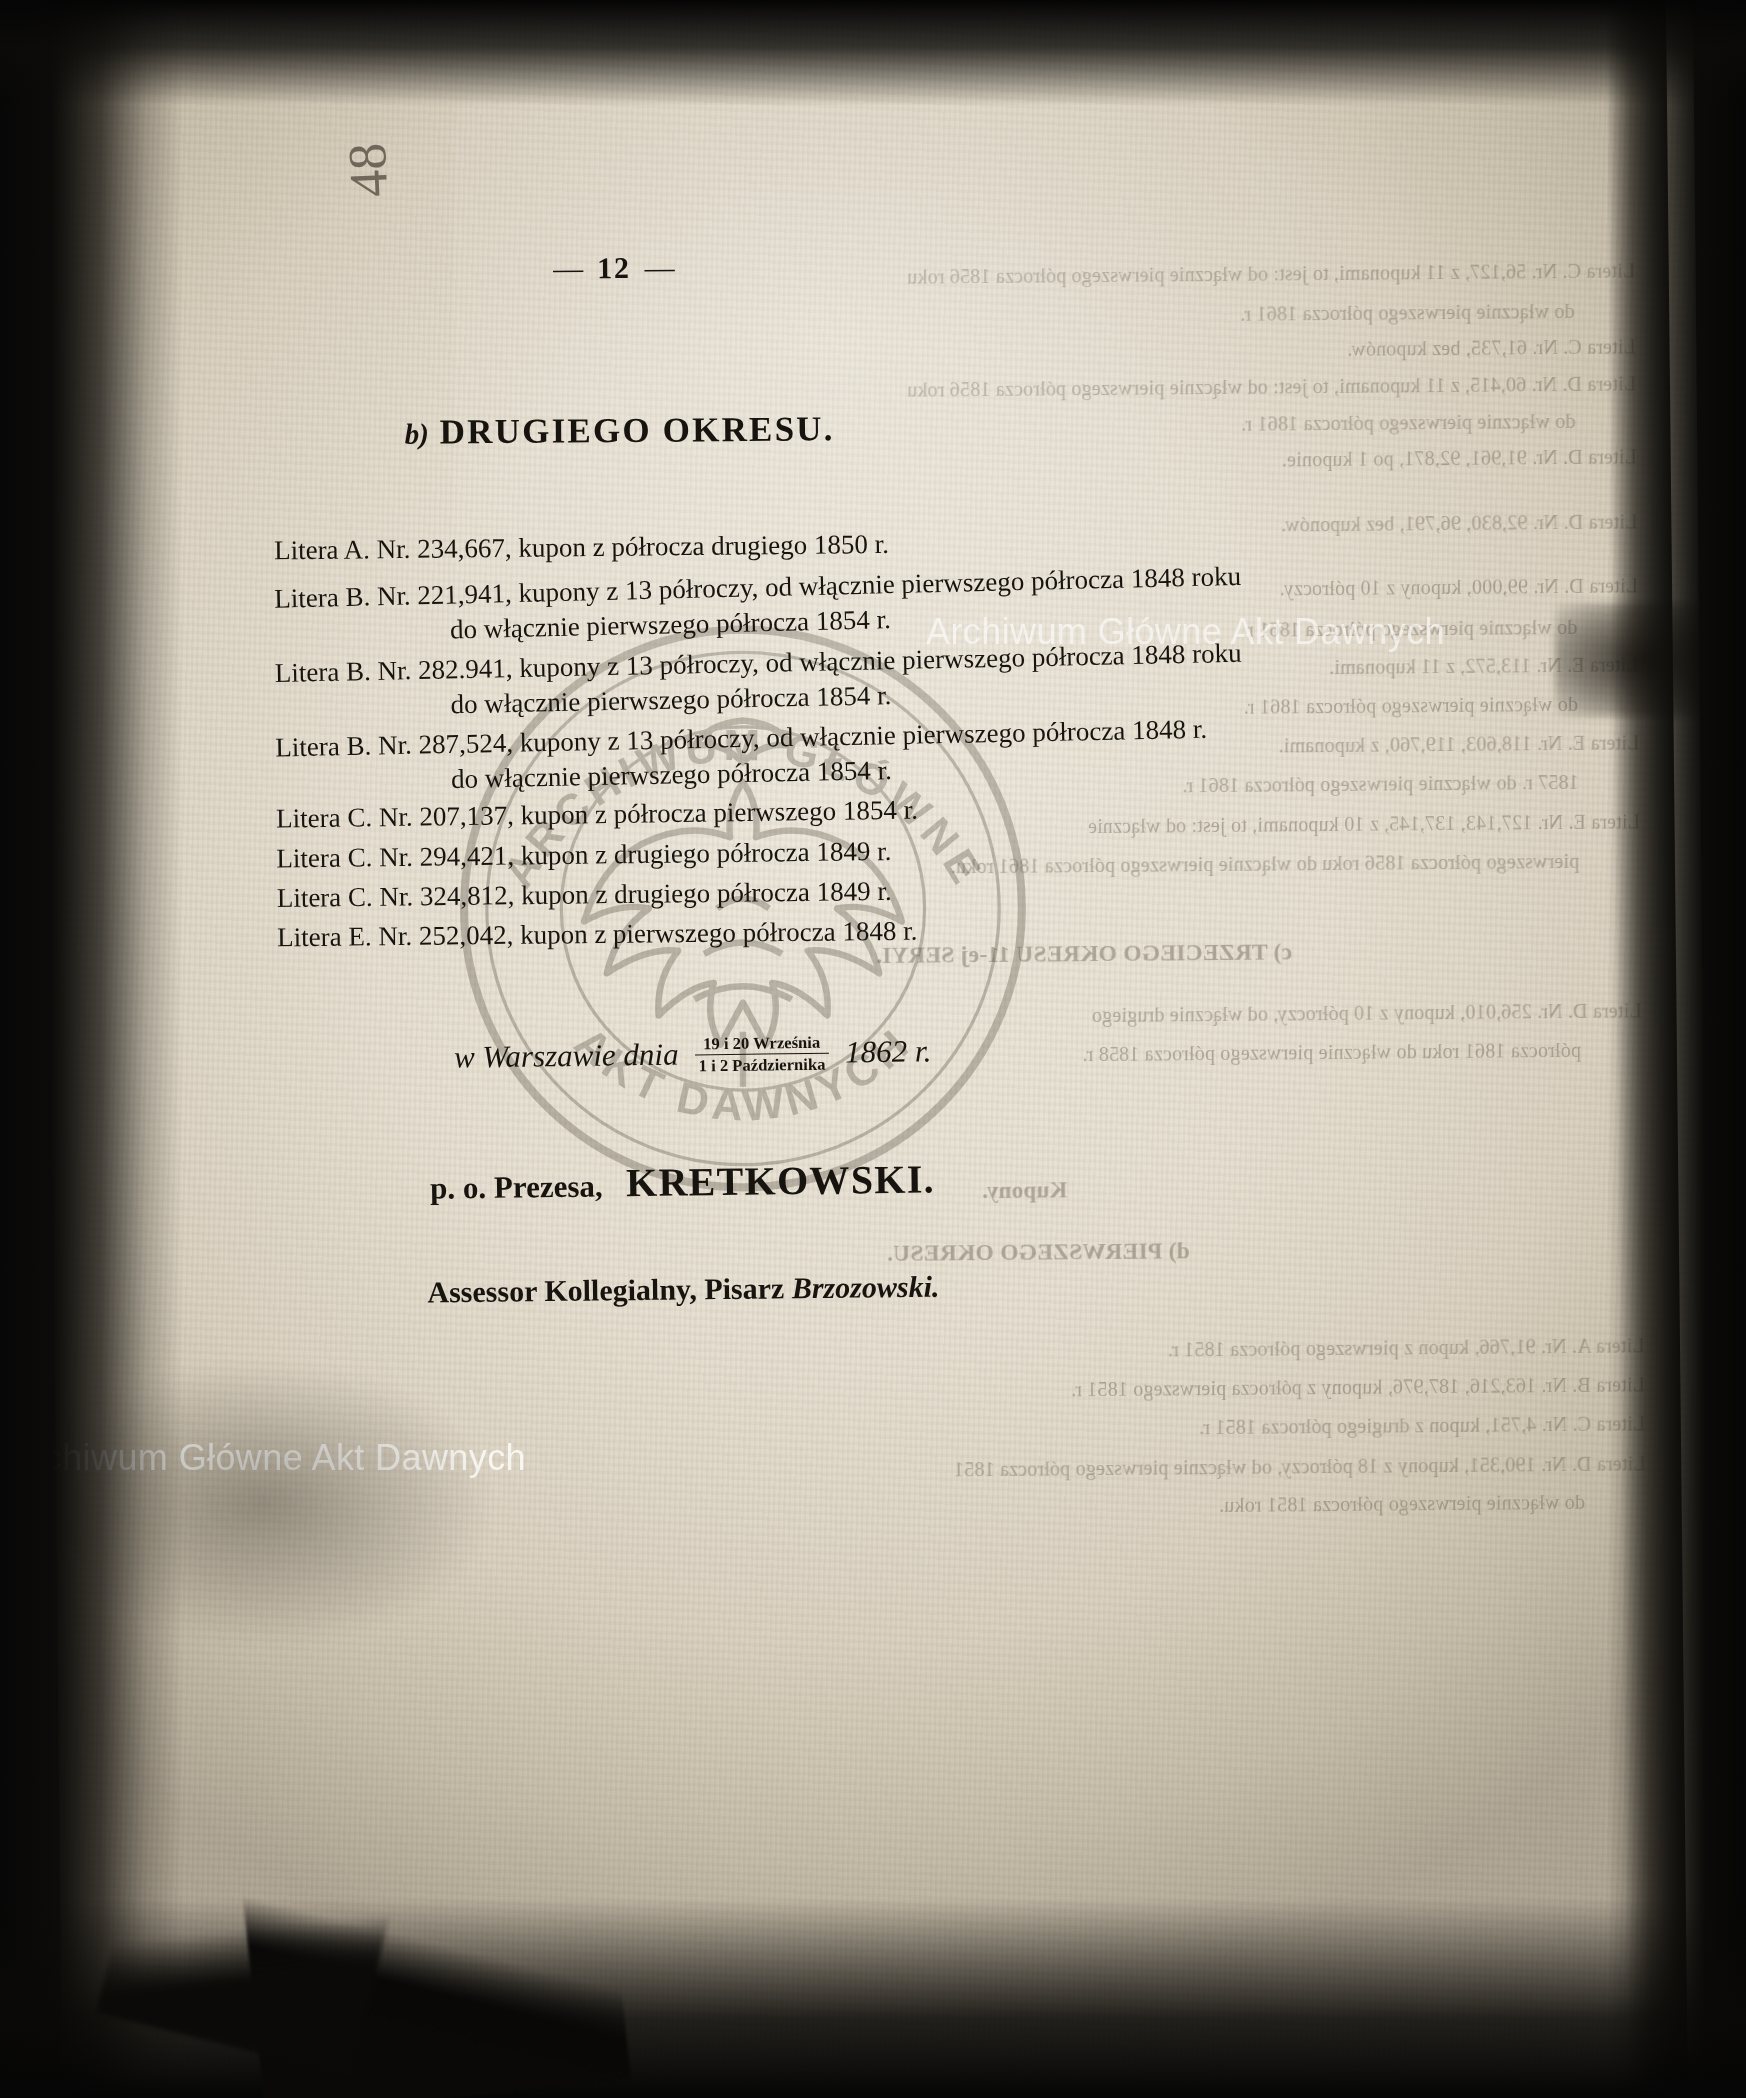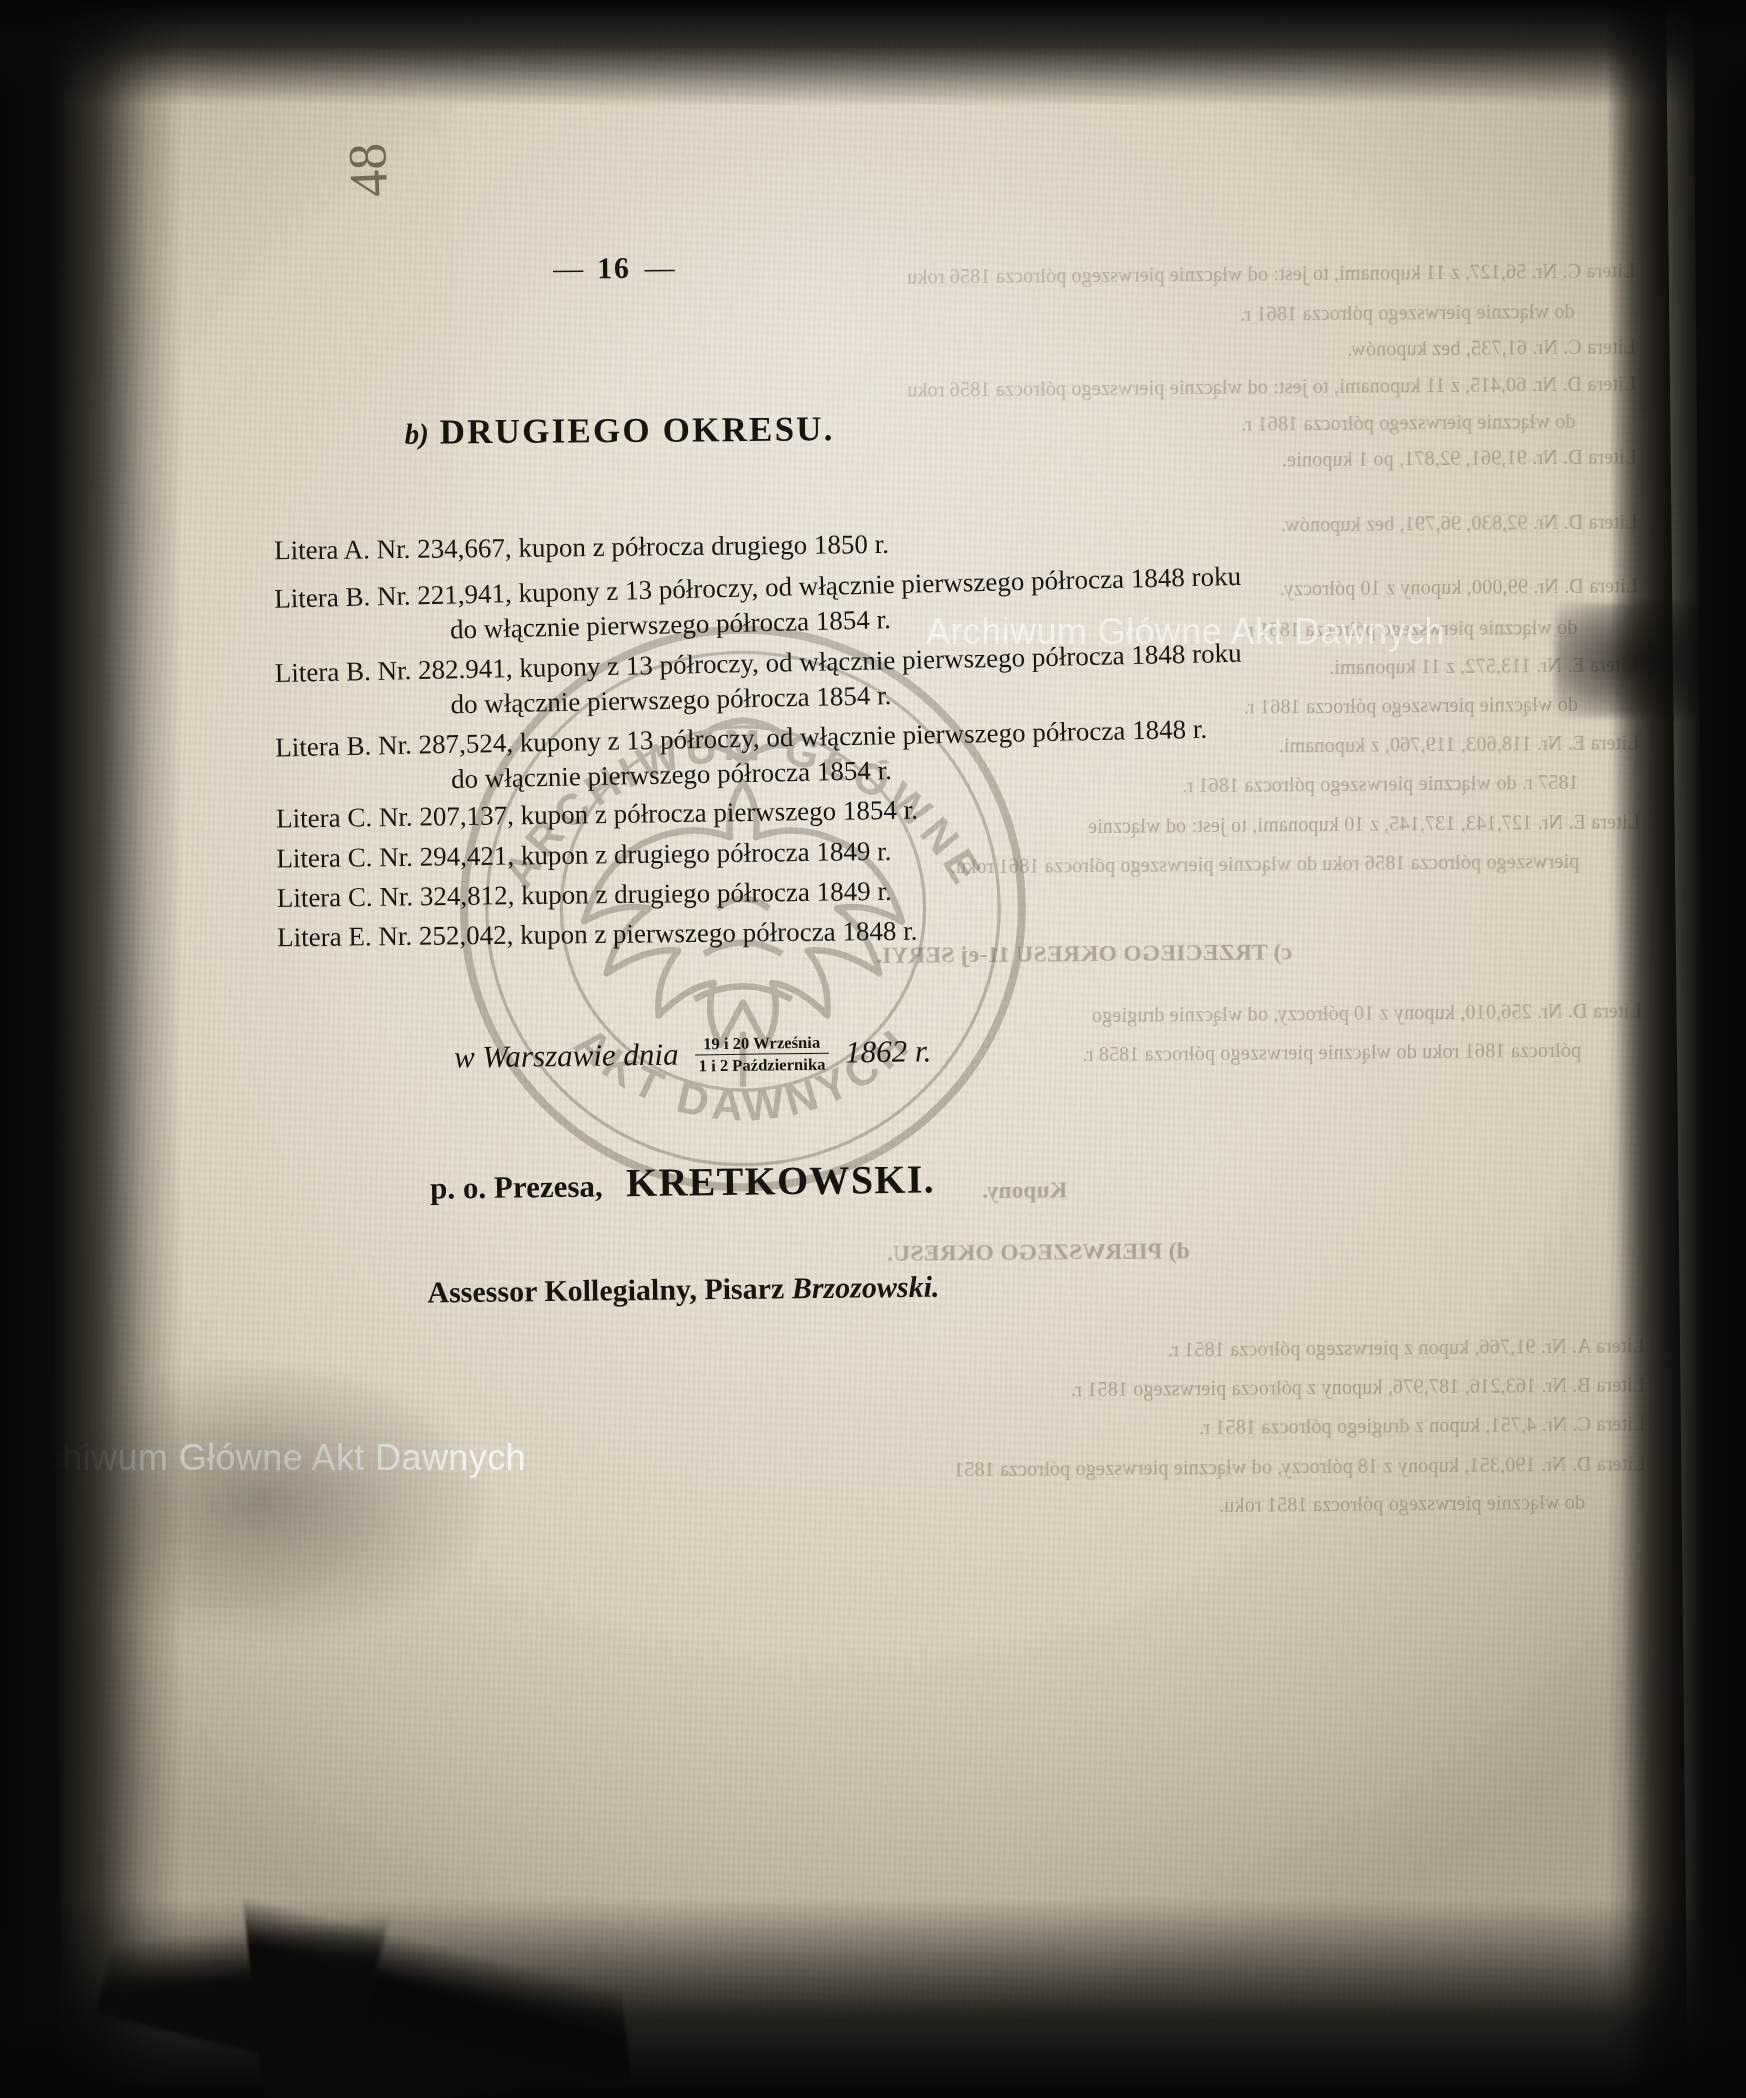--- a/index.html
+++ b/index.html
@@ -321,21 +321,21 @@
     </svg>
   </div>
 
   <div class="sheen"></div>
 
   <div class="recto">
 
     <div class="folio">48</div>
 
     <div class="page-num">
-      <span class="dash">—</span><span>16</span><span class="dash">—</span>
+      <span class="dash">—</span><span>12</span><span class="dash">—</span>
     </div>
 
     <div class="section-head">
       <span class="lbl">b)</span>
       <span>DRUGIEGO OKRESU.</span>
     </div>
 
     <div class="entries" id="entries-list">
         <div class="entry e1"><span>Litera A. Nr. 234,667, kupon z półrocza drugiego 1850 r.</span></div>
         <div class="entry e2"><span>Litera B. Nr. 221,941, kupony z 13 półroczy, od włącznie pierwszego półrocza 1848 roku</span><span class="cont">do włącznie pierwszego półrocza 1854 r.</span></div>

